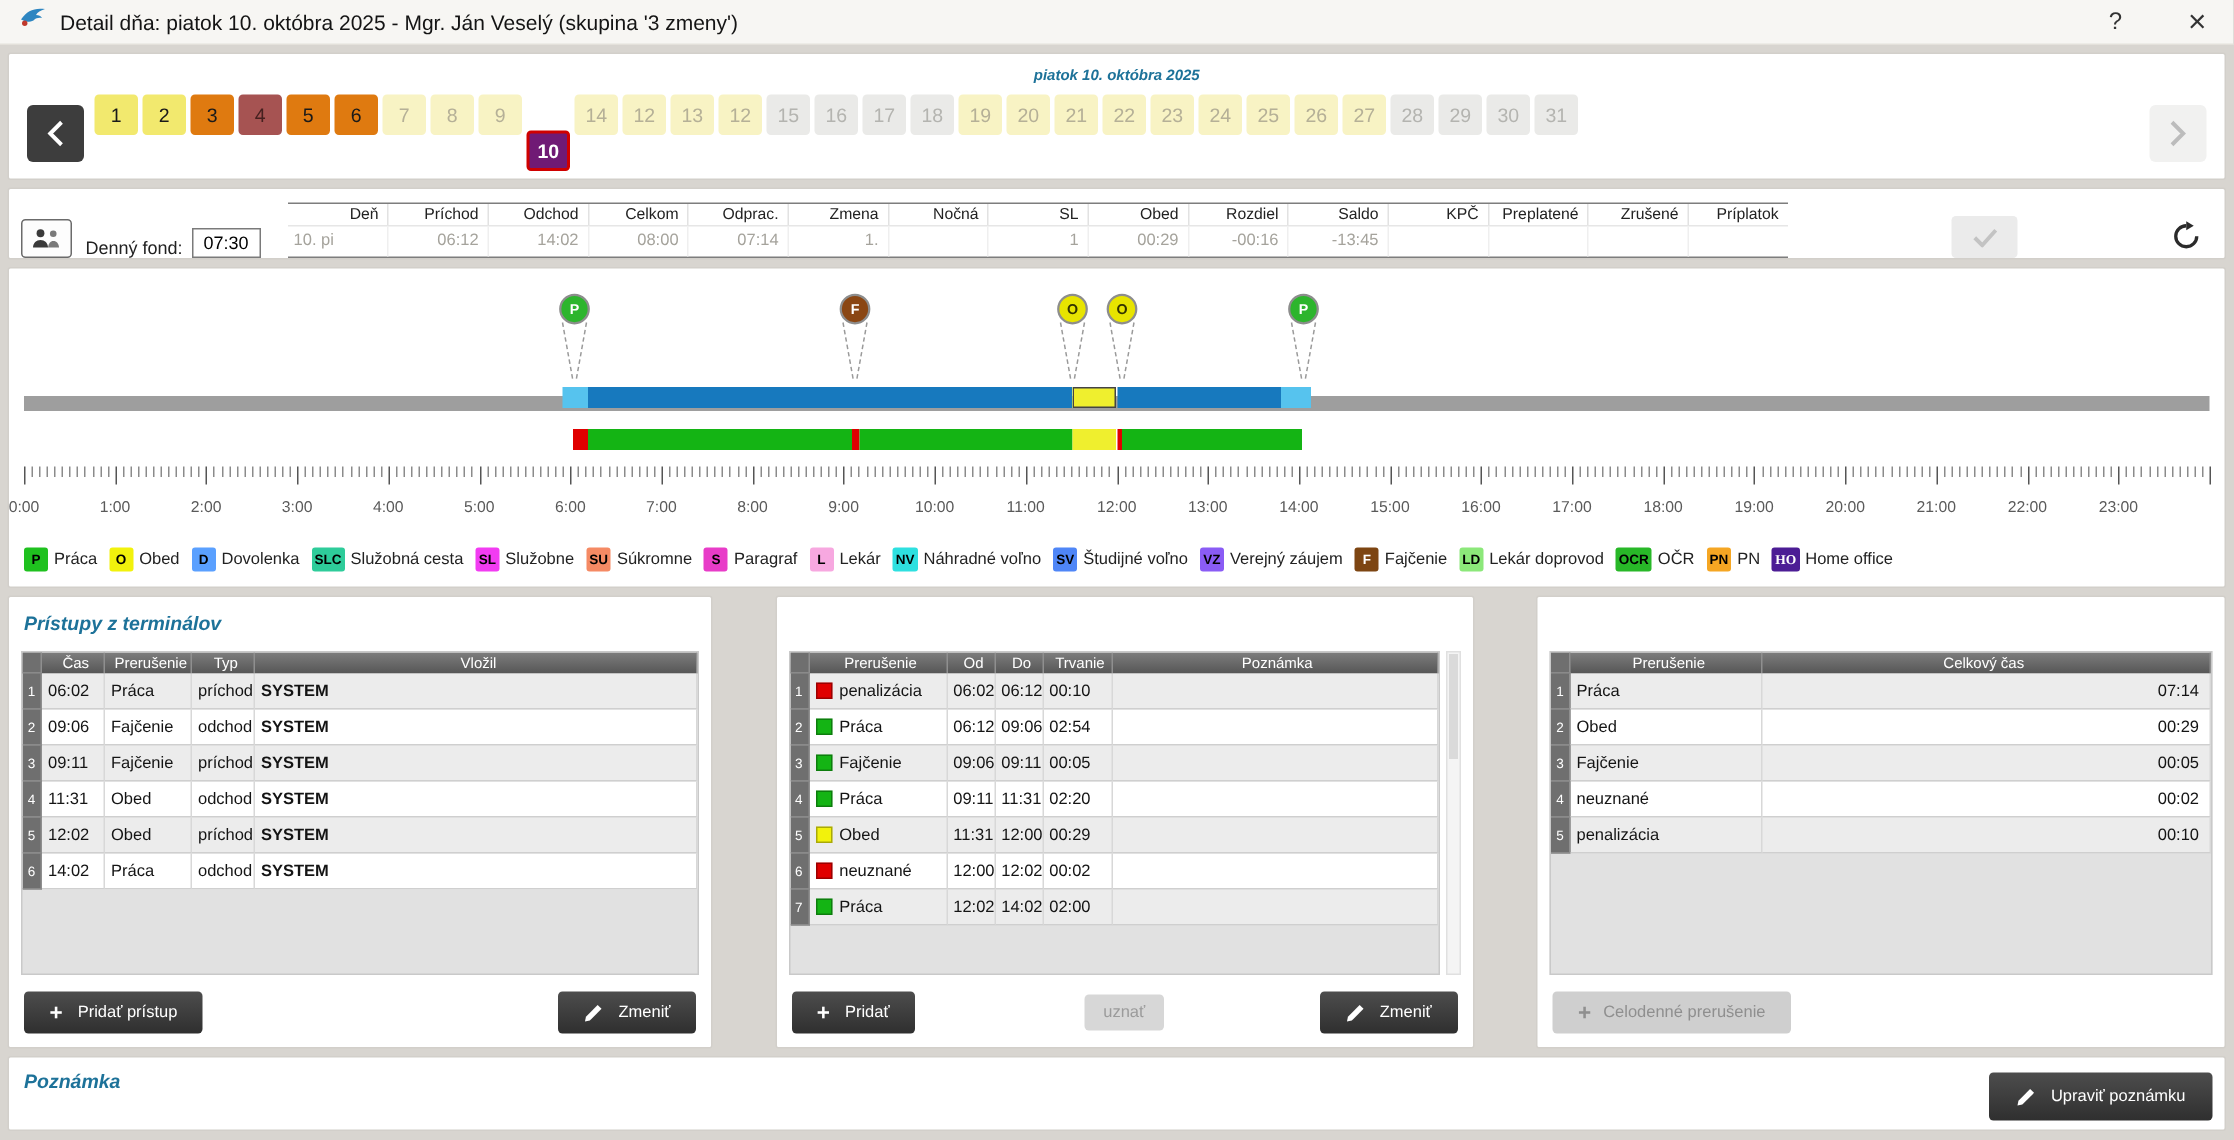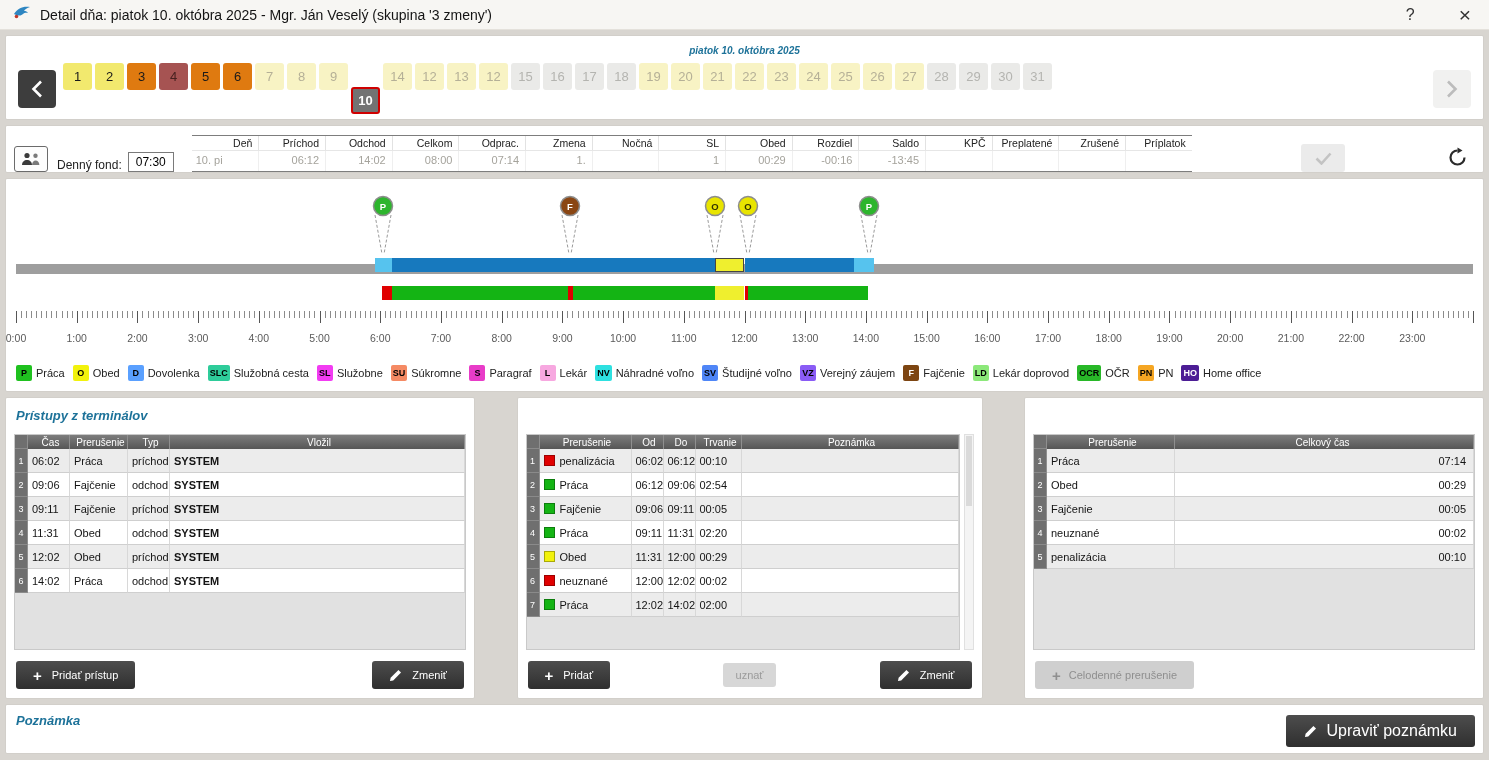--- a/index.html
+++ b/index.html
@@ -25,21 +25,21 @@
 .datenav .p-title{text-align:center;padding-top:9px;font-size:10px;}
 .nav-row{display:flex;align-items:center;padding:7px 12px 0 12px;}
 .nav-btn{width:38px;height:38px;border-radius:4px;border:none;display:flex;align-items:center;justify-content:center;cursor:pointer;flex:none;}
 .nav-btn.prev{background:#3d3d3d;}
 .nav-btn.next{background:#f1f1f0;margin-left:auto;}
 .day-strip{display:flex;gap:3px;margin-left:7px;}
 .day{width:29px;height:27px;border-radius:3px;display:flex;align-items:center;justify-content:center;font-size:13px;color:#1a1a1a;cursor:pointer;flex:none;}
 .day.shift-yellow{background:#f2e96e;}
 .day.shift-orange{background:#df7a10;}
 .day.shift-red{background:#a65352;color:#46201f;}
-.day.selected{background:#737373;border:2px solid #cf0000;color:#fff;font-weight:bold;margin-top:24px;}
+.day.selected{background:#701a75;border:2px solid #cf0000;color:#fff;font-weight:bold;margin-top:24px;}
 .day.dim-yellow{background:#f8f3c4;color:#b5b097;}
 .day.dim-gray{background:#eaeae8;color:#b4b4b0;}
 
 
 .sumpanel{height:48px;display:flex;align-items:flex-end;padding:0 8px;}
 .people-btn{width:34px;height:26px;border:1px solid #6b6b6b;border-radius:3px;background:#fdfdfd;display:flex;align-items:center;justify-content:center;cursor:pointer;flex:none;}
 .fund-label{font-size:12px;color:#222;margin-left:9px;white-space:nowrap;}
 .fund-box{width:46px;height:20px;border:1px solid #7a7a7a;font-size:12px;text-align:center;margin-left:6px;background:#fff;font-family:inherit;}
 .sum-table{width:1000px;margin-left:18px;border-top:1px solid #7d7d7d;border-bottom:1px solid #7d7d7d;flex:none;}
 .sum-row{display:grid;grid-template-columns:repeat(15,1fr);}
@@ -108,21 +108,21 @@
 .btn-disabled{position:absolute;bottom:11px;height:24px;background:#d7d7d7;color:#9b9b9b;border:none;border-radius:3px;font-size:11px;display:flex;align-items:center;gap:8px;padding:0 13px;}
 .btn-disabled.big{height:28px;bottom:9px;background:#cfcfcf;color:#8f8f8f;padding:0 17px;}
 .btn-disabled .plus-ic{font-size:15px;font-weight:bold;line-height:1;}
 .at-left{left:10px;}
 .at-right{right:10px;}
 .at-center{left:50%;transform:translateX(-50%);}
 
 
 .notepanel{height:50px;}
 .notepanel .p-title{padding:8px 0 0 10px;}
-.note-btn{position:absolute;right:8px;top:10px;height:30px;background:linear-gradient(#4d4d4d,#2f2f2f);color:#fff;border:none;border-radius:3px;font-size:16px;display:flex;align-items:center;gap:10px;padding:16px 18px;cursor:pointer;}
+.note-btn{position:absolute;right:8px;top:10px;height:30px;background:linear-gradient(#4d4d4d,#2f2f2f);color:#fff;border:none;border-radius:3px;font-size:11px;display:flex;align-items:center;gap:10px;padding:16px 18px;cursor:pointer;}
 </style>
 </head>
 <body>
 
 <div class="titlebar">
   <span>
     <svg width="20" height="20" viewBox="0 0 20 20">
       <path d="M2 11c4-6 9-8 16-7-3 1-5 2-6 4 2 0 3 .5 4 2-2-.5-4 0-5 1-1.5 1.5-4 2.5-9 0z" fill="#2e86c1"></path>
       <circle cx="4.5" cy="13.5" r="1.8" fill="#c0392b"></circle>
     </svg>
@@ -667,21 +667,21 @@
         </div>
         <div class="lg-item">
           <div class="lg-sq" style="background: rgb(40, 184, 40); color: rgb(0, 0, 0);">OCR</div>
           <div>OČR</div>
         </div>
         <div class="lg-item">
           <div class="lg-sq" style="background: rgb(245, 166, 35); color: rgb(0, 0, 0);">PN</div>
           <div>PN</div>
         </div>
         <div class="lg-item">
-          <div class="lg-sq" style="background: #4c1d95; color: rgb(255, 255, 255);">HO</div>
+          <div class="lg-sq" style="background: #4c1d95; color: rgb(255, 255, 255); font-family: Liberation Serif, serif;">HO</div>
           <div>Home office</div>
         </div>
       </div>
   </div>
 
   <div class="bottom-row">
 
     <div class="panel bpanel pa">
       <div class="p-title">Prístupy z terminálov</div>
       <div class="tbl">

